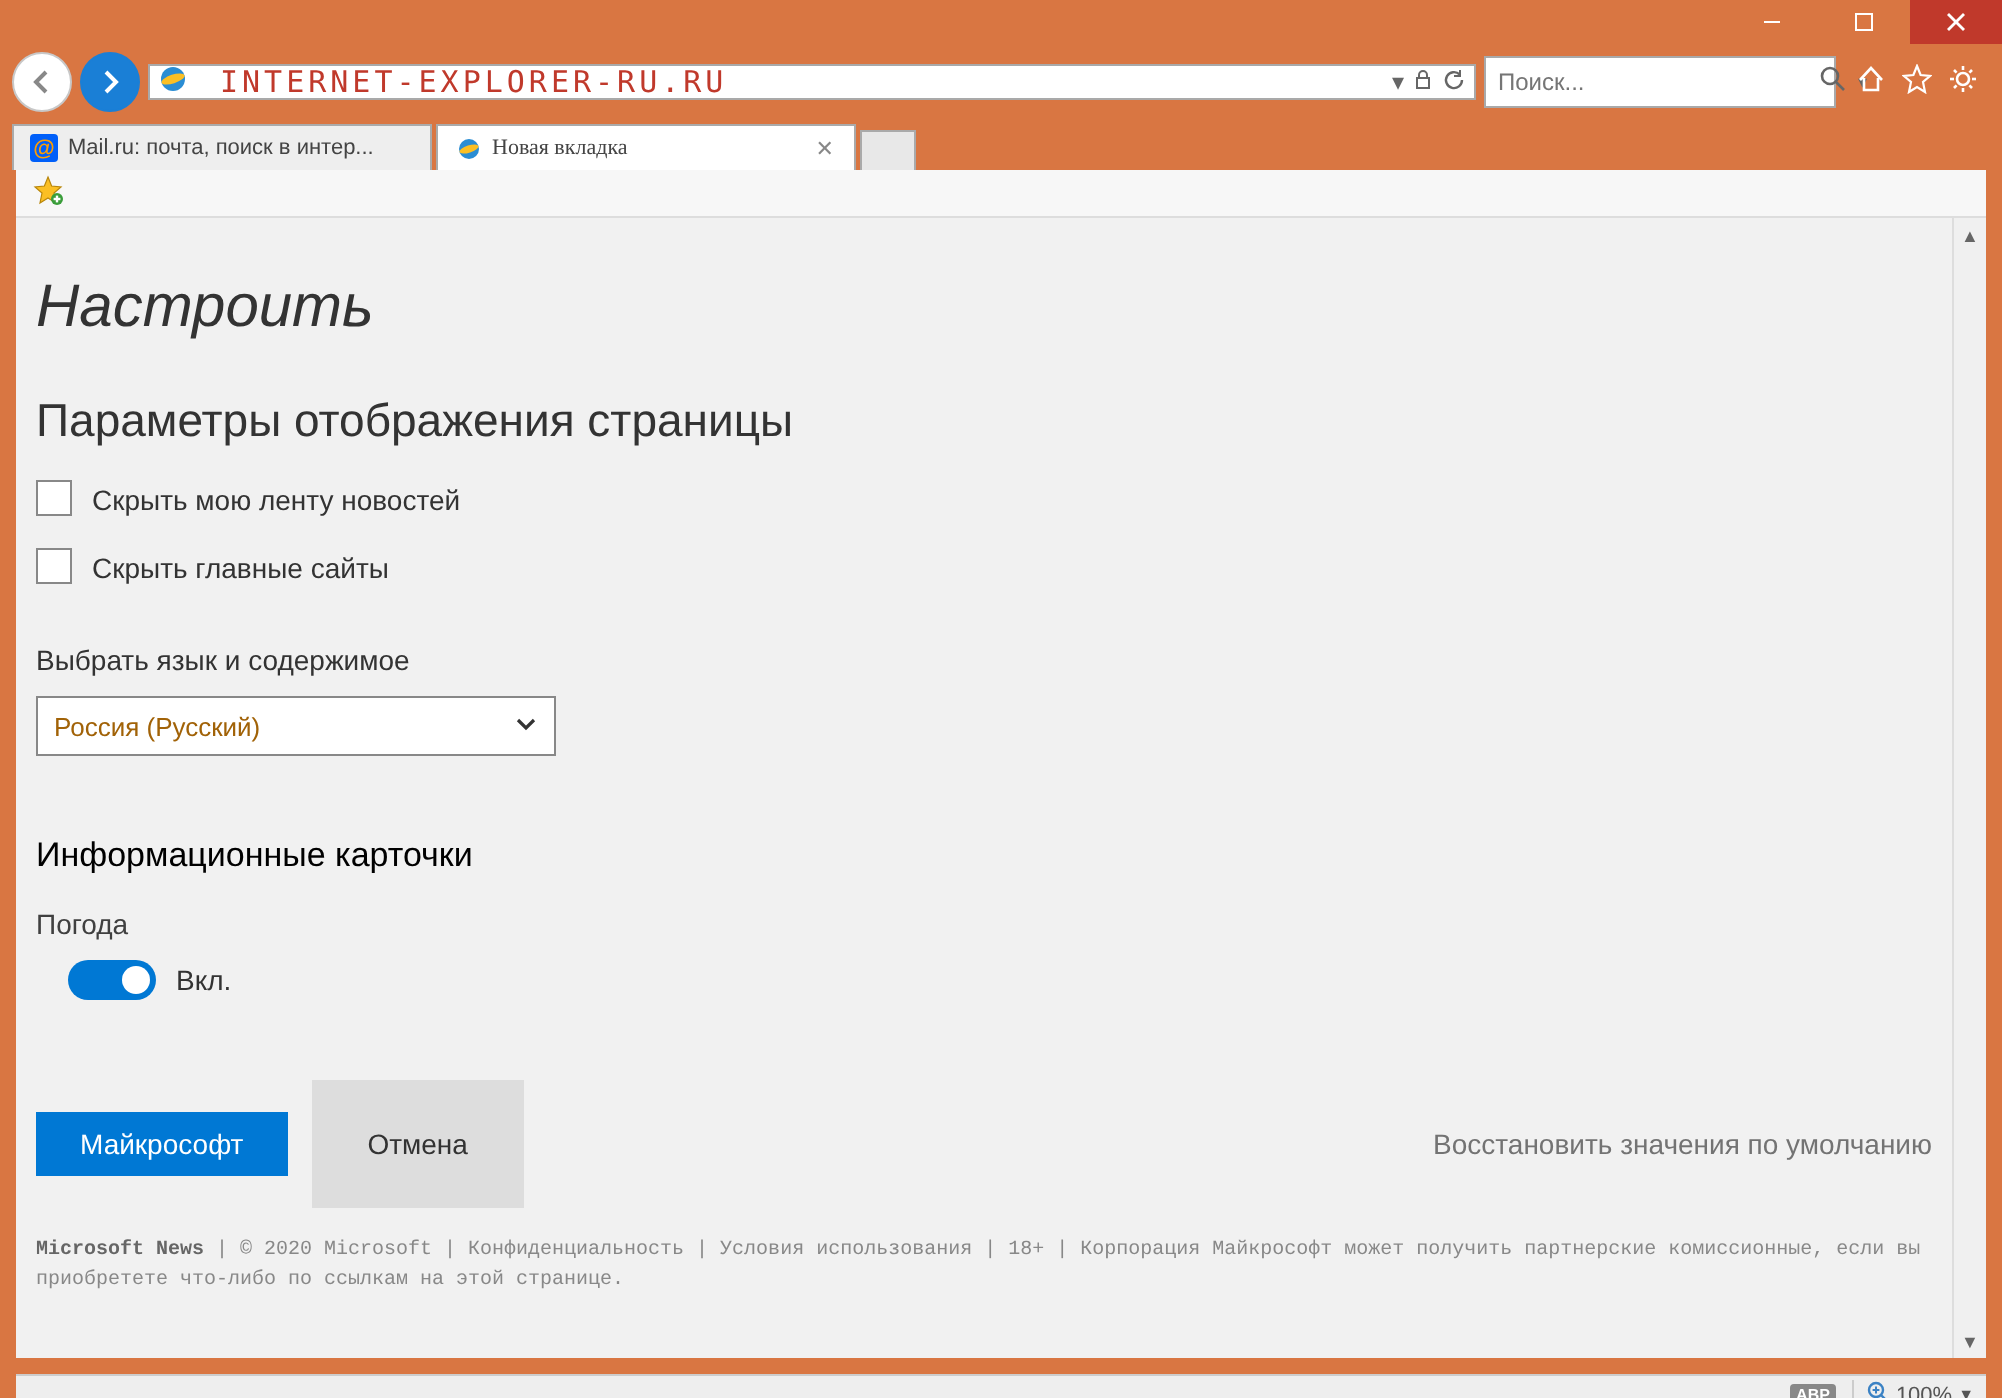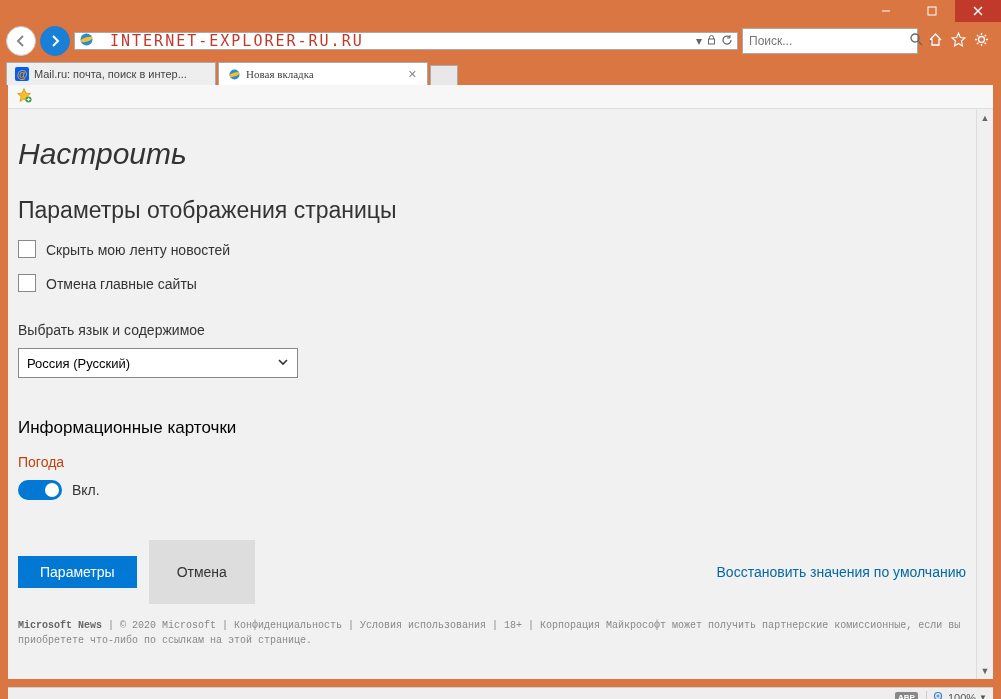--- a/index.html
+++ b/index.html
@@ -153,46 +153,46 @@
     gap:10px;
     margin-bottom:16px;
     font-size:14px;
     color:#333;
   }
   .check-row .box {
     width:18px;height:18px;border:1px solid #888;background:#fff;
   }
   .lang-label {font-size:14px;color:#333;margin-top:30px;margin-bottom:10px;}
   .select {
-    width:280px;height:30px;border:1px solid #888;background:#fff;
+    width:260px;height:30px;border:1px solid #888;background:#fff;
     display:flex;align-items:center;justify-content:space-between;
-    padding:0 8px;font-size:13px;color:#000000;
+    padding:0 8px;font-size:13px;color:#a16207;
   }
   .cards-h{font-size:17px;font-weight:400;color:#000000;margin-top:40px;margin-bottom:16px;}
-  .weather-label{font-size:14px;color:#c2410c;margin-bottom:10px;}
-  .toggle-row{display:flex;align-items:center;gap:10px;margin-bottom:40px;}
+  .weather-label{font-size:14px;color:#404040;margin-bottom:10px;}
+  .toggle-row{display:flex;align-items:center;gap:10px;margin-bottom:40px;margin-left:16px;}
   .toggle {
     width:44px;height:20px;border-radius:12px;background:#0078d4;
     position:relative;
   }
   .toggle .knob{
     width:14px;height:14px;border-radius:50%;background:#fff;
     position:absolute;right:3px;top:3px;
   }
   .btn-row{display:flex;gap:12px;align-items:center;}
   .btn-primary{
     background:#0078d4;color:#fff;border:none;
     padding:8px 22px;font-size:14px;cursor:pointer;
   }
   .btn-secondary{
     background:#ddd;color:#333;border:none;
     padding:24px 28px;font-size:14px;cursor:pointer;
   }
   .restore-link{
-    margin-left:auto;color:#0369a1;font-size:14px;
+    margin-left:auto;color:#737373;font-size:14px;
   }
   .footer-text{
     margin-top:14px;font-size:10px;color:#888;line-height:1.5;font-family:Liberation Mono, monospace;
   }
   .footer-text .brand{font-weight:bold;color:#666;}
   .status-bar{
     height:20px;background:#eee;border-top:1px solid #ccc;
     margin:0 8px 0 8px;
     display:flex;justify-content:flex-end;align-items:center;
     gap:8px;padding:0 6px;font-size:11px;color:#555;
@@ -335,21 +335,21 @@
     <h1 class="page-title">Настроить</h1>
 
     <div class="section-h">Параметры отображения страницы</div>
 
     <div class="check-row">
       <div class="box"></div>
       <span>Скрыть мою ленту новостей</span>
     </div>
     <div class="check-row">
       <div class="box"></div>
-      <span>Отмена главные сайты</span>
+      <span>Скрыть главные сайты</span>
     </div>
 
     <div class="lang-label">Выбрать язык и содержимое</div>
     <div class="select">
       <span>Россия (Русский)</span>
       <span>
         <svg width="12" height="12" viewBox="0 0 12 12">
             <path d="M2 4 L6 8 L10 4" stroke="#333" stroke-width="1.6" fill="none"></path>
           </svg>
       </span>
@@ -358,21 +358,21 @@
     <div class="cards-h">Информационные карточки</div>
     <div class="weather-label">Погода</div>
     <div class="toggle-row">
       <div class="toggle">
         <div class="knob"></div>
       </div>
       <span style="font-size:14px;color:#333;">Вкл.</span>
     </div>
 
     <div class="btn-row">
-      <button class="btn-primary">Параметры</button>
+      <button class="btn-primary">Майкрософт</button>
       <button class="btn-secondary">Отмена</button>
       <span class="restore-link">Восстановить значения по умолчанию</span>
     </div>
 
     <div class="footer-text">
       <span class="brand">Microsoft News</span><span> | © 2020 Microsoft | Конфиденциальность | Условия использования | 18+ | Корпорация Майкрософт может получить партнерские комиссионные, если вы приобретете что-либо по ссылкам на этой странице.</span>
     </div>
   </div>
   <div class="scrollbar">
     <div class="scroll-arrow">▲</div>

